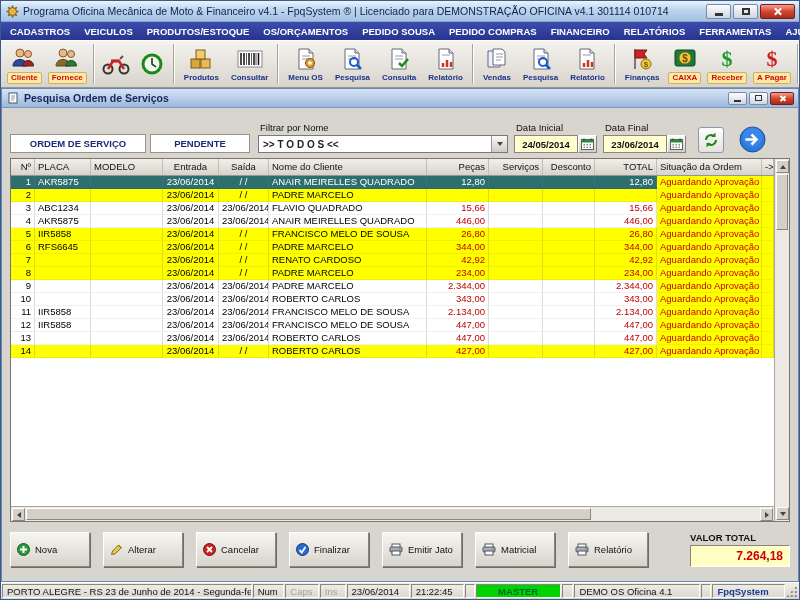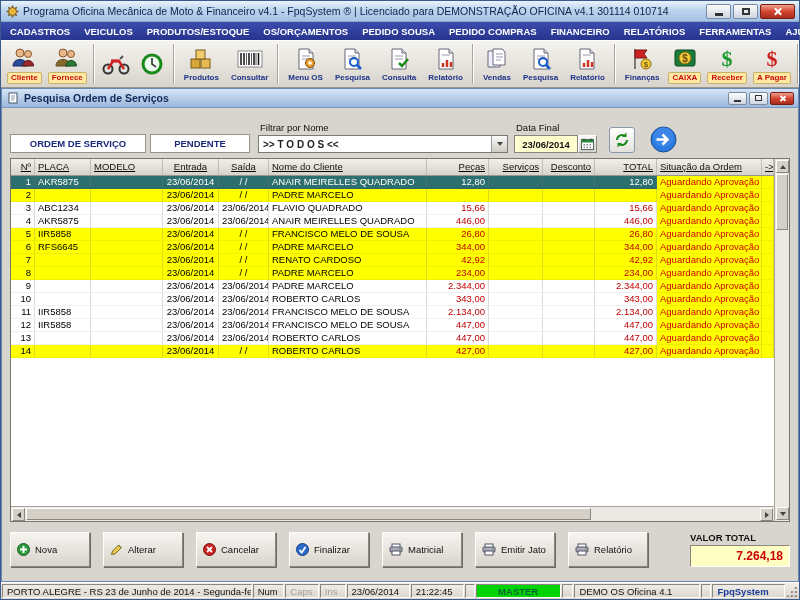--- a/index.html
+++ b/index.html
@@ -60,21 +60,21 @@
   .combo-btn { width:16px; height:16px; margin-right:0px; background:linear-gradient(#fafafa,#d0ccc4); border-left:1px solid #999; display:flex; align-items:center; justify-content:center; }
   .date-row { display:flex; }
   .date-field { width:64px; height:18px; background:#ffffd0; border:1px solid #8a867e; font-size:9.5px; font-weight:bold; color:#111; display:flex; align-items:center; justify-content:center; }
   .cal-btn { width:19px; height:18px; background:linear-gradient(#fafaf6,#d4d0c8); border:1px solid; border-color:#fff #8a867e #8a867e #fff; display:flex; align-items:center; justify-content:center; }
   .refresh-btn { width:26px; height:26px; margin-left:6px; background:linear-gradient(#ffffff,#e4e2dc); border:1px solid #8a98b0; border-radius:3px; display:flex; align-items:center; justify-content:center; }
   .go-btn { width:28px; height:28px; margin-left:8px; display:flex; align-items:center; justify-content:center; }
 
   
   .grid-wrap { height:364px; flex:0 0 364px; display:flex; border:1px solid #7a766e; background:#fff; margin-top:2px; }
   .grid-main { flex:1; display:flex; flex-direction:column; overflow:hidden; }
-  .grid-header { display:grid; height:17px; flex:0 0 17px; background:linear-gradient(#f2efe9,#d7d3cb); border-bottom:1px solid #9a968e;text-decoration:underline; }
+  .grid-header { display:grid; height:17px; flex:0 0 17px; background:linear-gradient(#f2efe9,#d7d3cb); border-bottom:1px solid #9a968e; }
   .gh-cell { font-size:9.5px; color:#111; padding:2px 3px 0; border-right:1px solid #c2beb6; white-space:nowrap; overflow:hidden; }
   .grid-body { flex:0 0 auto; }
   .g-row { display:grid; height:13px; }
   .g-cell { font-size:9.5px; line-height:12px; padding:0 3px; border-right:1px solid rgba(120,120,120,0.25); border-bottom:1px solid rgba(0,0,0,0.06); white-space:nowrap; overflow:hidden; color:#000; }
   .al-left{text-align:left} .al-center{text-align:center} .al-right{text-align:right}
   .row-closed { background:#fff; }
   .row-pending { background:#ffff00; }
   .row-selected { background:#2d6e6e; color:#fff; }
   .row-selected .g-cell { color:#fff; }
   .money { color:#c00000; }
@@ -391,20 +391,41 @@
           <div class="field-group combo-group">
             <div class="small-label">Filtrar por Nome</div>
             <div class="combo">
               <span class="combo-text">&gt;&gt; T O D O S &lt;&lt;</span>
               <span class="combo-btn">
                   <i class="tri-down"></i>
                 </span>
             </div>
           </div>
           <div class="field-group">
+            <div class="small-label">Data Inicial</div>
+            <div class="date-row">
+              <div class="date-field">24/05/2014</div>
+              <div class="cal-btn">
+                  <svg width="13" height="12" viewBox="0 0 13 12">
+                    <rect x=".5" y="1.5" width="12" height="10" fill="#fff" stroke="#566"></rect>
+                    <rect x=".5" y="1.5" width="12" height="3" fill="#2a8a3a"></rect>
+                    <path d="M3 .5v2M10 .5v2" stroke="#334"></path>
+                    <g fill="#888">
+                      <rect x="2.5" y="6" width="1.5" height="1.5"></rect>
+                      <rect x="5.5" y="6" width="1.5" height="1.5"></rect>
+                      <rect x="8.5" y="6" width="1.5" height="1.5"></rect>
+                      <rect x="2.5" y="8.6" width="1.5" height="1.5"></rect>
+                      <rect x="5.5" y="8.6" width="1.5" height="1.5"></rect>
+                      <rect x="8.5" y="8.6" width="1.5" height="1.5"></rect>
+                    </g>
+                  </svg>
+                </div>
+            </div>
+          </div>
+          <div class="field-group">
             <div class="small-label">Data Final</div>
             <div class="date-row">
               <div class="date-field">23/06/2014</div>
               <div class="cal-btn">
                   <svg width="13" height="12" viewBox="0 0 13 12">
                     <rect x=".5" y="1.5" width="12" height="10" fill="#fff" stroke="#566"></rect>
                     <rect x=".5" y="1.5" width="12" height="3" fill="#2a8a3a"></rect>
                     <path d="M3 .5v2M10 .5v2" stroke="#334"></path>
                     <g fill="#888">
                       <rect x="2.5" y="6" width="1.5" height="1.5"></rect>
@@ -713,32 +734,32 @@
               </div>
               <div class="btn">
                 <div class="btn-icon">
                   <svg width="14" height="13" viewBox="0 0 14 13">
                     <rect x="3" y="1" width="8" height="3.5" fill="#fff" stroke="#556"></rect>
                     <rect x="1" y="4" width="12" height="5" rx="1" fill="#aab" stroke="#556"></rect>
                     <rect x="3" y="8" width="8" height="4" fill="#fff" stroke="#556"></rect>
                     <circle cx="11" cy="6" r=".8" fill="#3a3"></circle>
                   </svg>
                 </div>
-                <div class="btn-label">Matricial</div>
+                <div class="btn-label">Emitir Jato</div>
               </div>
               <div class="btn">
                 <div class="btn-icon">
                   <svg width="14" height="13" viewBox="0 0 14 13">
                     <rect x="3" y="1" width="8" height="3.5" fill="#fff" stroke="#556"></rect>
                     <rect x="1" y="4" width="12" height="5" rx="1" fill="#aab" stroke="#556"></rect>
                     <rect x="3" y="8" width="8" height="4" fill="#fff" stroke="#556"></rect>
                     <circle cx="11" cy="6" r=".8" fill="#3a3"></circle>
                   </svg>
                 </div>
-                <div class="btn-label">Emitir Jato</div>
+                <div class="btn-label">Matricial</div>
               </div>
               <div class="btn">
                 <div class="btn-icon">
                   <svg width="14" height="13" viewBox="0 0 14 13">
                     <rect x="3" y="1" width="8" height="3.5" fill="#fff" stroke="#556"></rect>
                     <rect x="1" y="4" width="12" height="5" rx="1" fill="#aab" stroke="#556"></rect>
                     <rect x="3" y="8" width="8" height="4" fill="#fff" stroke="#556"></rect>
                     <circle cx="11" cy="6" r=".8" fill="#3a3"></circle>
                   </svg>
                 </div>

